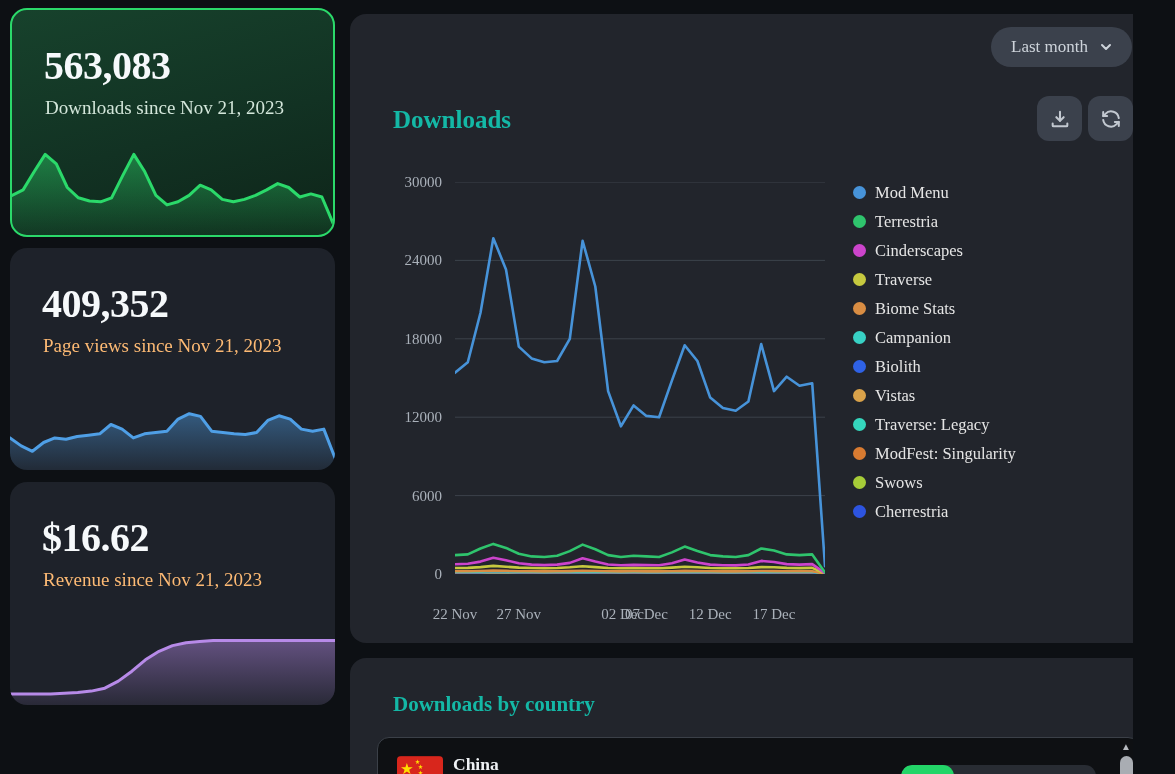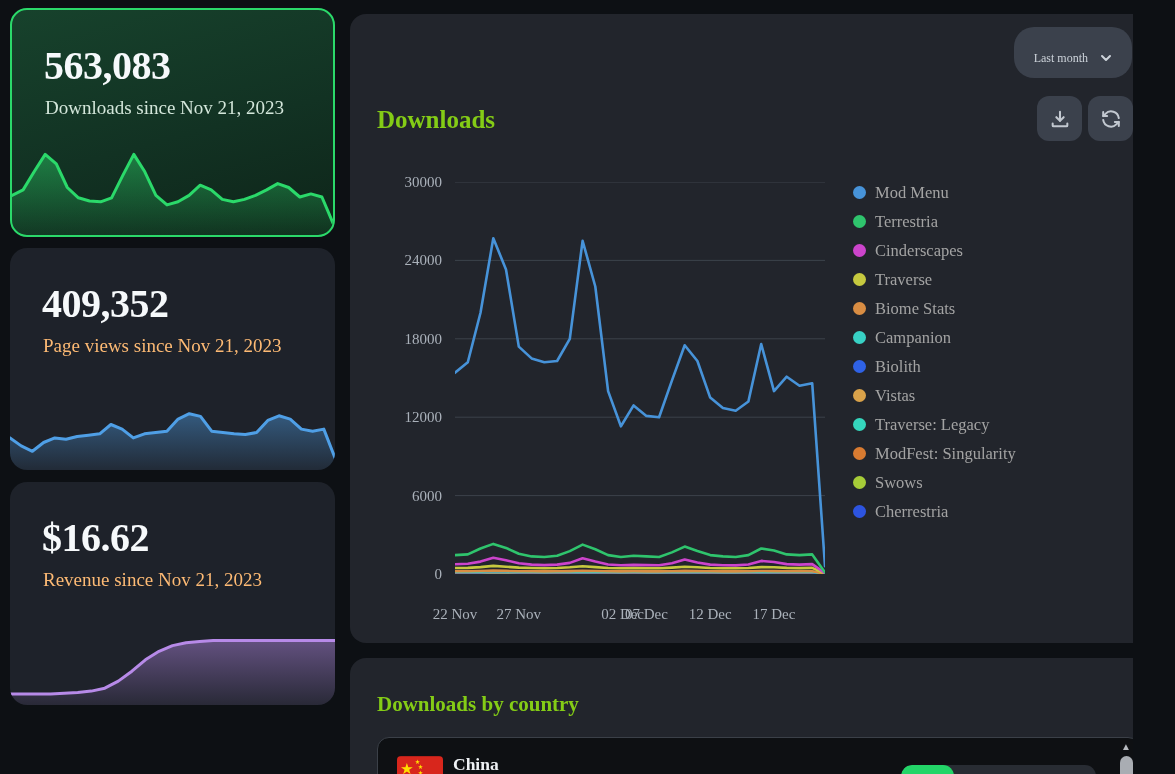--- a/index.html
+++ b/index.html
@@ -11,38 +11,38 @@
   .card.green{background:linear-gradient(165deg,#17422c 0%,#123223 55%,#0e2519 100%);
         border:2px solid #2bd96a;}
   .card-num{position:absolute;left:32px;top:32px;font-size:40px;font-weight:700;color:#f6f9fb;letter-spacing:-0.5px;}
   .card-sub{position:absolute;left:33px;top:86px;width:270px;font-size:19px;line-height:1.22;color:#fdba74;}
   .card.green .card-sub{color:#d3e6da;}
   .spark{position:absolute;left:0;bottom:0;display:block;}
   
   .panel{position:absolute;left:350px;width:813px;background:#22252c;border-radius:16px;}
   .main-panel{top:14px;height:629px;}
   .country-panel{top:658px;height:140px;}
-  .panel-title{position:absolute;left:27px;margin:0;color:#84cc16;}
+  .panel-title{position:absolute;left:43px;margin:0;color:#14b8a6;}
   .main-panel .panel-title{top:92px;font-size:25px;font-weight:800;}
   .country-panel .panel-title{top:34px;font-size:21px;font-weight:800;}
   .pill{position:absolute;right:31px;top:13px;height:40px;display:flex;align-items:center;gap:10px;
-        padding:11px 18px 0 20px;background:#3b414c;border-radius:20px;color:#cdd3da;font-size:12px;cursor:pointer;}
+        padding:0 18px 0 20px;background:#3b414c;border-radius:20px;color:#cdd3da;font-size:17px;cursor:pointer;}
   .iconbtn{position:absolute;top:82px;width:45px;height:45px;background:#3b414c;border-radius:12px;
         display:flex;align-items:center;justify-content:center;color:#c2c8d0;cursor:pointer;}
   .iconbtn.dl{right:81px;} .iconbtn.rf{right:30px;}
   
   .plot{position:absolute;left:105px;top:168px;}
   .yaxis{position:absolute;left:0;top:168px;width:92px;height:392px;}
   .ytick{position:absolute;right:0;transform:translateY(-50%);font-size:15px;color:#aab1ba;}
   .xaxis{position:absolute;left:105px;top:592px;width:370px;height:22px;}
   .xtick{position:absolute;transform:translateX(-50%);font-size:15px;color:#aab1ba;white-space:nowrap;}
   .legend{position:absolute;left:503px;top:164px;}
   .legend-row{display:flex;align-items:center;gap:9px;height:29px;cursor:pointer;}
   .legend-dot{width:13px;height:13px;border-radius:50%;flex:0 0 13px;}
-  .legend-label{font-size:16.5px;color:#a3a3a3;white-space:nowrap;}
+  .legend-label{font-size:16.5px;color:#e5e5e5;white-space:nowrap;}
   
   .country-list{position:absolute;left:27px;top:79px;width:763px;height:56px;box-sizing:border-box;
         background:#0e1013;border:1px solid #3b4048;border-radius:12px;}
   .flag{position:absolute;left:19px;top:18px;border-radius:4px;overflow:hidden;display:block;}
   .country-name{position:absolute;left:75px;top:16px;font-size:17.5px;font-weight:700;color:#eef1f4;}
   .progress{position:absolute;left:523px;top:27px;width:195px;height:22px;border-radius:11px;background:#282c33;overflow:hidden;}
   .progress-fill{height:100%;border-radius:11px;}
   .scrollbar{position:absolute;right:6px;top:3px;bottom:0;width:14px;}
   .scroll-up{width:14px;height:12px;text-align:center;font-size:10px;line-height:12px;color:#b7bbc0;cursor:pointer;}
   .scroll-thumb{width:13px;height:24px;margin:3px auto 0;background:#a9adb3;border-radius:7px;cursor:pointer;}

